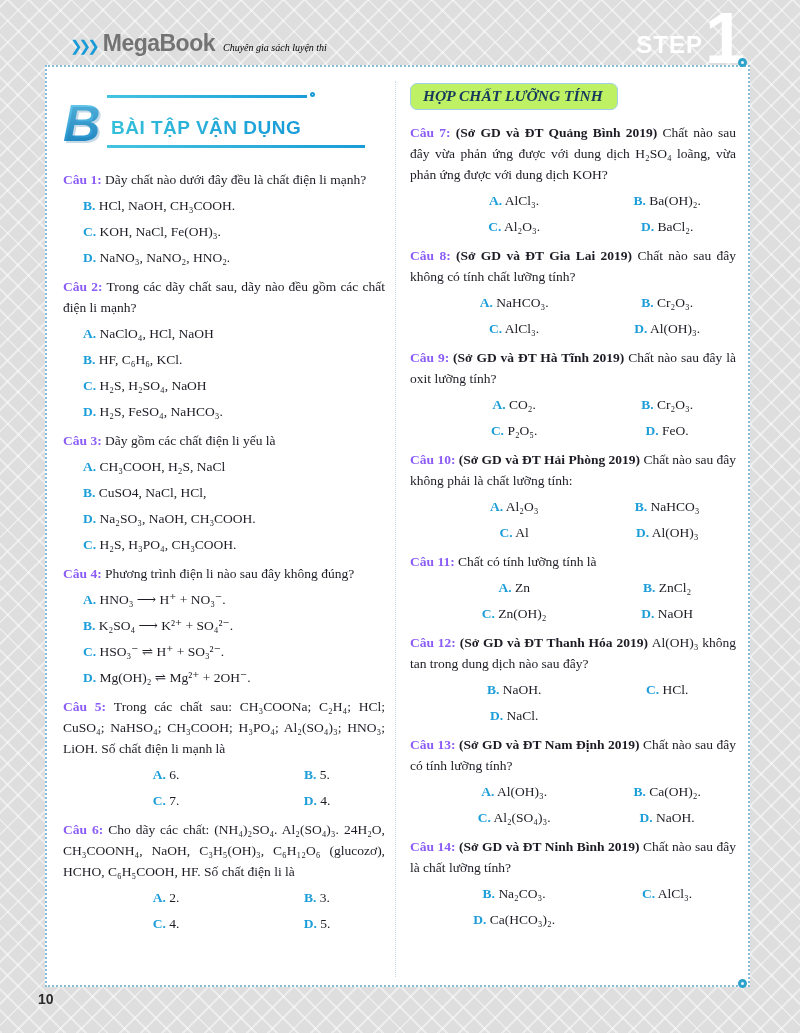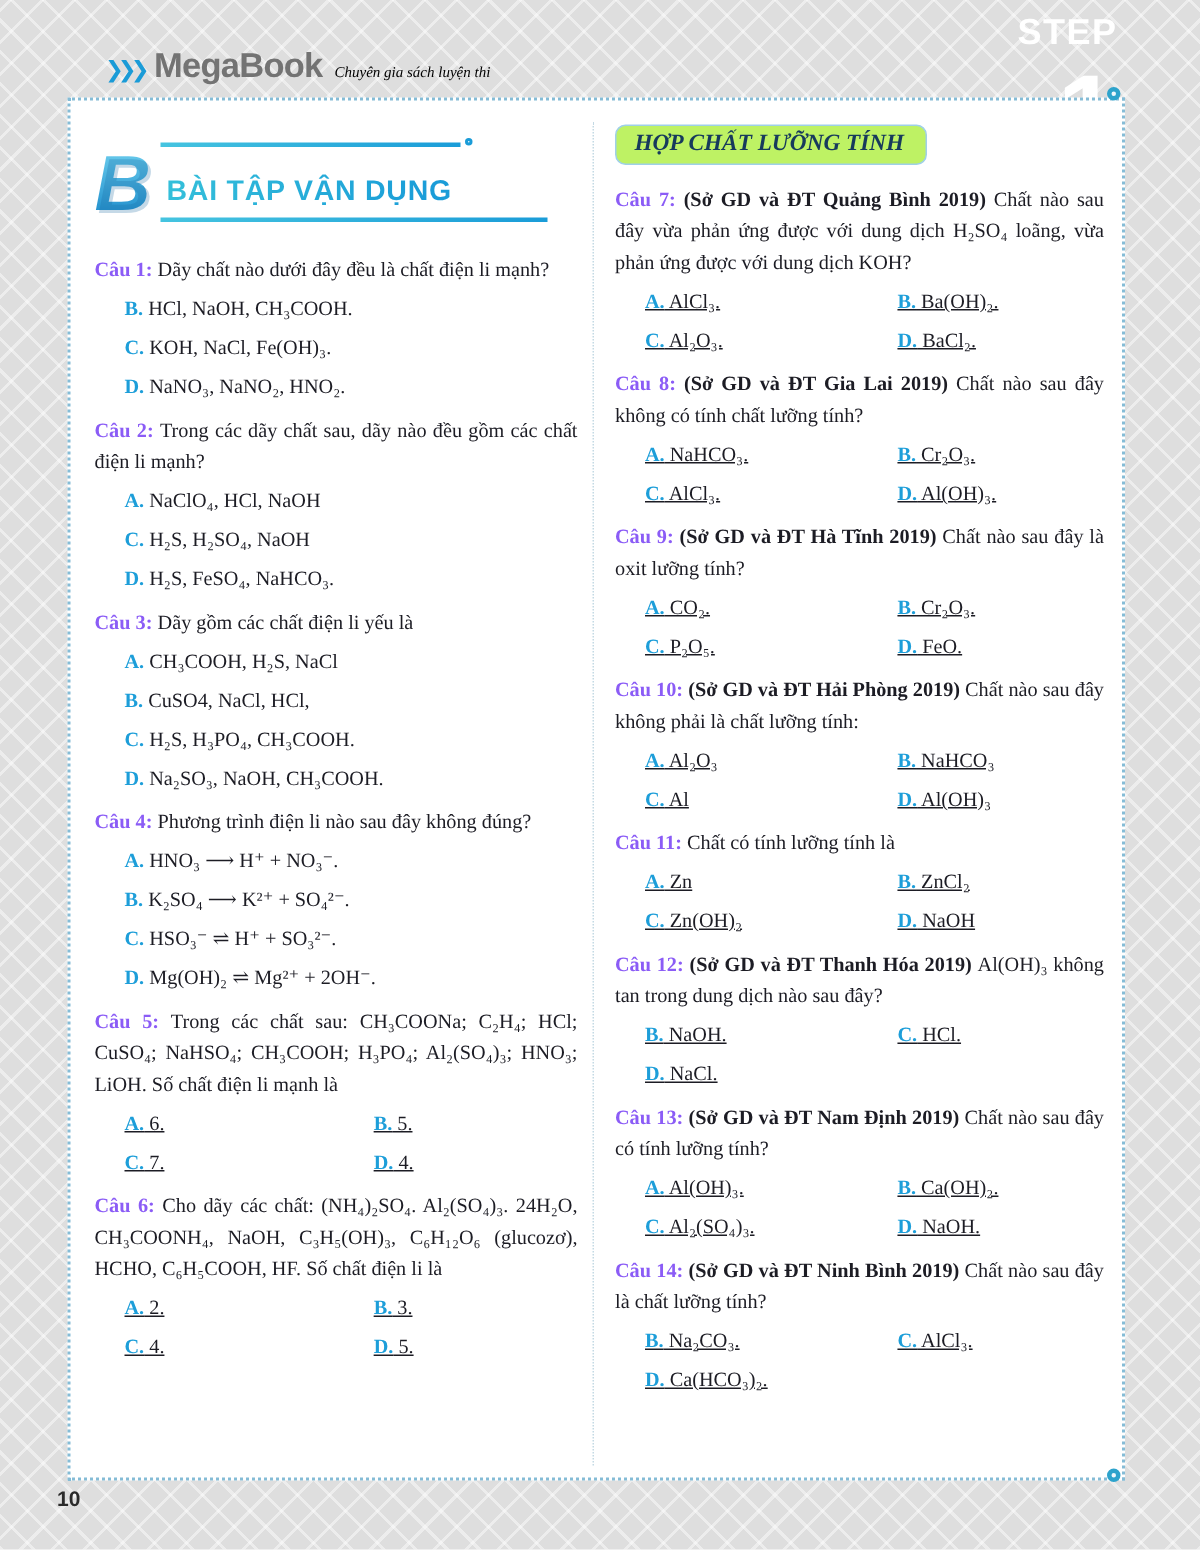--- a/index.html
+++ b/index.html
@@ -15,21 +15,21 @@
   }
   
   .brand{ position:absolute; left:70px; top:30px; display:flex; align-items:baseline; }
   .brand .chev{ color:#1a9bd7; font-weight:bold; font-size:15px; letter-spacing:-4px; margin-right:7px;
     font-family:"DejaVu Sans",sans-serif; }
   .brand .bname{ color:#737373; font-weight:bold; font-size:23px; letter-spacing:-.5px;
     font-family:"Liberation Sans","DejaVu Sans",sans-serif; }
   .brand .tagline{ color:#000000; font-style:italic; font-size:10px; margin-left:8px;
     font-family:"Liberation Serif","DejaVu Serif",serif; }
   .step{ position:absolute; right:55px; top:8px; color:#ffffff; display:flex; align-items:flex-end;
-    font-family:"Liberation Sans","DejaVu Sans",sans-serif;flex-direction:column; }
+    font-family:"Liberation Sans","DejaVu Sans",sans-serif; }
   .step .step-word{ font-weight:bold; font-size:24px; letter-spacing:1px; margin-bottom:10px; }
   .step .step-num{ font-weight:bold; font-size:72px; line-height:.85; margin-left:2px; }
   
   .card{
     position:absolute; left:45px; top:65px; width:705px; height:922px;
     background:#ffffff; border:2px dotted #85bcd6;
     padding:14px 12px 8px 16px; display:flex;
   }
   .ring{ position:absolute; width:9px; height:9px; border:3px solid #2da3cc; border-radius:50%;
     background:#eef7fc; }
@@ -63,21 +63,21 @@
     display:inline-block; margin:2px 0 12px 0; padding:3px 14px 4px 12px;
     background:#bef264; border:1px solid #9fd0e8; border-radius:7px;
     font-weight:bold; font-style:italic; font-size:15.5px; color:#173a5c;
   }
   
   .q{ margin-bottom:8px; font-size:13.5px; line-height:21px; text-align:justify; }
   .q-label{ color:#8b5cf6; font-weight:bold; }
   .q-source{ font-weight:bold; }
   .options-stack .opt{ margin:5px 0 0 20px; text-align:left; }
   .options-grid{ display:grid; grid-template-columns:55% 45%; margin-left:20px; }
-  .options-grid .opt{ margin-top:5px; text-align:left;text-decoration:underline; }
+  .options-grid .opt{ margin-top:5px; text-align:center; }
   .opt-letter{ color:#1d9ed9; font-weight:bold; }
   
   .page-num{ position:absolute; left:38px; top:991px; font-family:"Liberation Sans","DejaVu Sans",sans-serif;
     font-weight:bold; font-size:14px; color:#2b2b2b; }
 </style>
 </head>
 <body>
 
 <div class="brand">
   <span class="chev">❯❯❯</span>
@@ -113,33 +113,34 @@
             <div class="opt"><span class="opt-letter">C.</span><span> KOH, NaCl, Fe(OH)₃.</span></div>
             <div class="opt"><span class="opt-letter">D.</span><span> NaNO₃, NaNO₂, HNO₂.</span></div>
           </div>
   </div>
         <div class="q">
     <span class="q-label">Câu 2: </span>
     
     <span class="q-stem">Trong các dãy chất sau, dãy nào đều gồm các chất điện li mạnh?</span>
     <div class="options-stack">
             <div class="opt"><span class="opt-letter">A.</span><span> NaClO₄, HCl, NaOH</span></div>
+            <div class="opt"><span class="opt-letter">B.</span><span> HF, C₆H₆, KCl.</span></div>
             <div class="opt"><span class="opt-letter">C.</span><span> H₂S, H₂SO₄, NaOH</span></div>
             <div class="opt"><span class="opt-letter">D.</span><span> H₂S, FeSO₄, NaHCO₃.</span></div>
           </div>
   </div>
         <div class="q">
     <span class="q-label">Câu 3: </span>
     
     <span class="q-stem">Dãy gồm các chất điện li yếu là</span>
     <div class="options-stack">
             <div class="opt"><span class="opt-letter">A.</span><span> CH₃COOH, H₂S, NaCl</span></div>
             <div class="opt"><span class="opt-letter">B.</span><span> CuSO4, NaCl, HCl,</span></div>
+            <div class="opt"><span class="opt-letter">D.</span><span> Na₂SO₃, NaOH, CH₃COOH.</span></div>
             <div class="opt"><span class="opt-letter">C.</span><span> H₂S, H₃PO₄, CH₃COOH.</span></div>
-            <div class="opt"><span class="opt-letter">D.</span><span> Na₂SO₃, NaOH, CH₃COOH.</span></div>
           </div>
   </div>
         <div class="q">
     <span class="q-label">Câu 4: </span>
     
     <span class="q-stem">Phương trình điện li nào sau đây không đúng?</span>
     <div class="options-stack">
             <div class="opt"><span class="opt-letter">A.</span><span> HNO₃ ⟶ H⁺ + NO₃⁻.</span></div>
             <div class="opt"><span class="opt-letter">B.</span><span> K₂SO₄ ⟶ K²⁺ + SO₄²⁻.</span></div>
             <div class="opt"><span class="opt-letter">C.</span><span> HSO₃⁻ ⇌ H⁺ + SO₃²⁻.</span></div>

